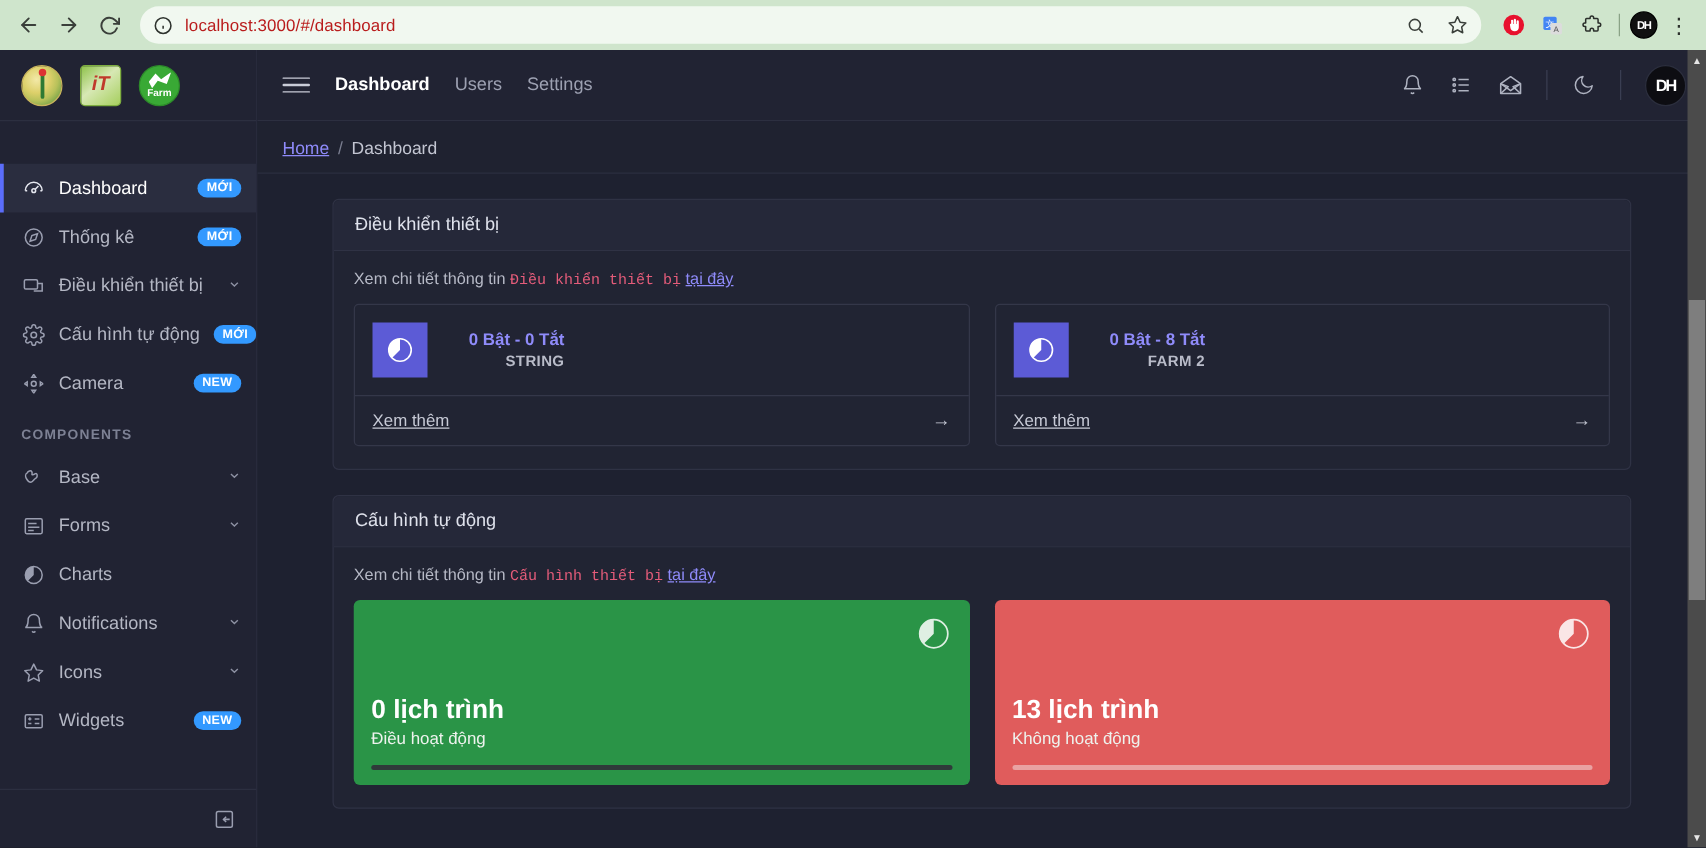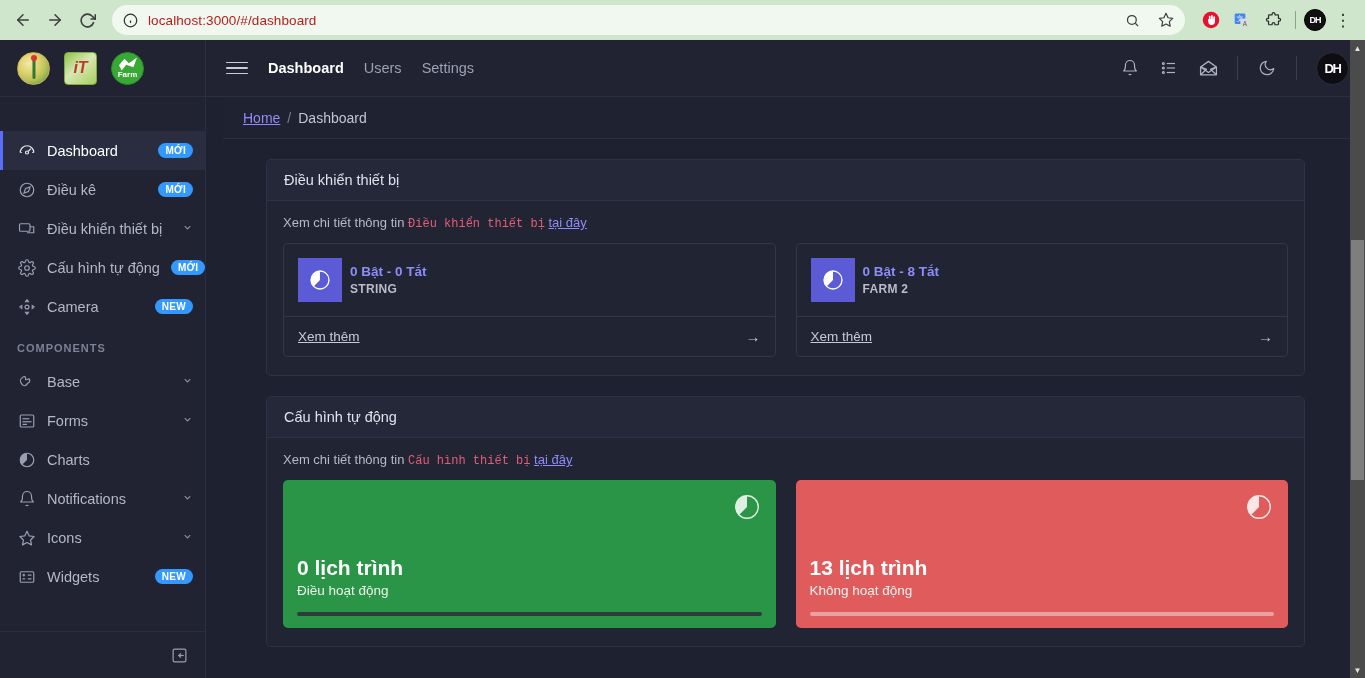--- a/index.html
+++ b/index.html
@@ -222,21 +222,20 @@
   }
 
   .breadcrumb {
     height: 42px; flex: 0 0 42px;
     background: #1f2230;
     border-bottom: 1px solid #2b2e3f;
     display: flex; align-items: center;
     padding-left: 20px;
     font-size: 14px; color: #c3c6d2;
     gap: 7px;
-    margin-left: 17px;
   }
   .breadcrumb a { color: #8f8bfa; text-decoration: underline; }
   .breadcrumb .sep { color: #7a7e90; }
 
   .content {
     flex: 1 1 auto;
     overflow: hidden;
     padding: 20px 60px 0 60px;
     position: relative;
   }
@@ -263,21 +262,21 @@
   }
   .hint a { color: #8f8bfa; text-decoration: underline; }
 
   .tiles { display: flex; gap: 20px; }
   .tile {
     flex: 1 1 0; min-width: 0;
     border: 1px solid #343749;
     border-radius: 4px;
     background: #212433;
   }
-  .tile-top { display: flex; align-items: center; padding: 14px; gap: 8px; }
+  .tile-top { display: flex; align-items: center; padding: 14px; gap: 33px; text-align: right; }
   .tile-sq {
     width: 44px; height: 44px; flex: 0 0 44px;
     background: #5c5bd6;
     display: flex; align-items: center; justify-content: center;
     color: #fff;
   }
   .tile-txt { min-width: 0; }
   .tile-v { font-size: 13.5px; color: #8f8bfa; font-weight: bold; margin-bottom: 3px; }
   .tile-l { font-size: 12px; color: #b9bcc9; font-weight: bold; letter-spacing: .3px; }
   .tile-foot {
@@ -423,21 +422,21 @@
         <span class="badge">MỚI</span>
       </div>
 
       <div class="nav-item">
         <span class="ico">
           <svg width="18" height="18" viewBox="0 0 24 24" fill="none" stroke="currentColor" stroke-width="1.6">
               <circle cx="12" cy="12" r="9"></circle>
               <polygon points="16 8 14 14 8 16 10 10"></polygon>
             </svg>
         </span>
-        <span class="lbl">Điều kê</span>
+        <span class="lbl">Thống kê</span>
         <span class="badge">MỚI</span>
       </div>
 
       <div class="nav-item">
         <span class="ico">
           <svg width="18" height="18" viewBox="0 0 24 24" fill="none" stroke="currentColor" stroke-width="1.6">
               <rect x="2" y="5" width="14" height="10" rx="1.5"></rect>
               <path d="M16 9h5v8h-9"></path>
             </svg>
         </span>

